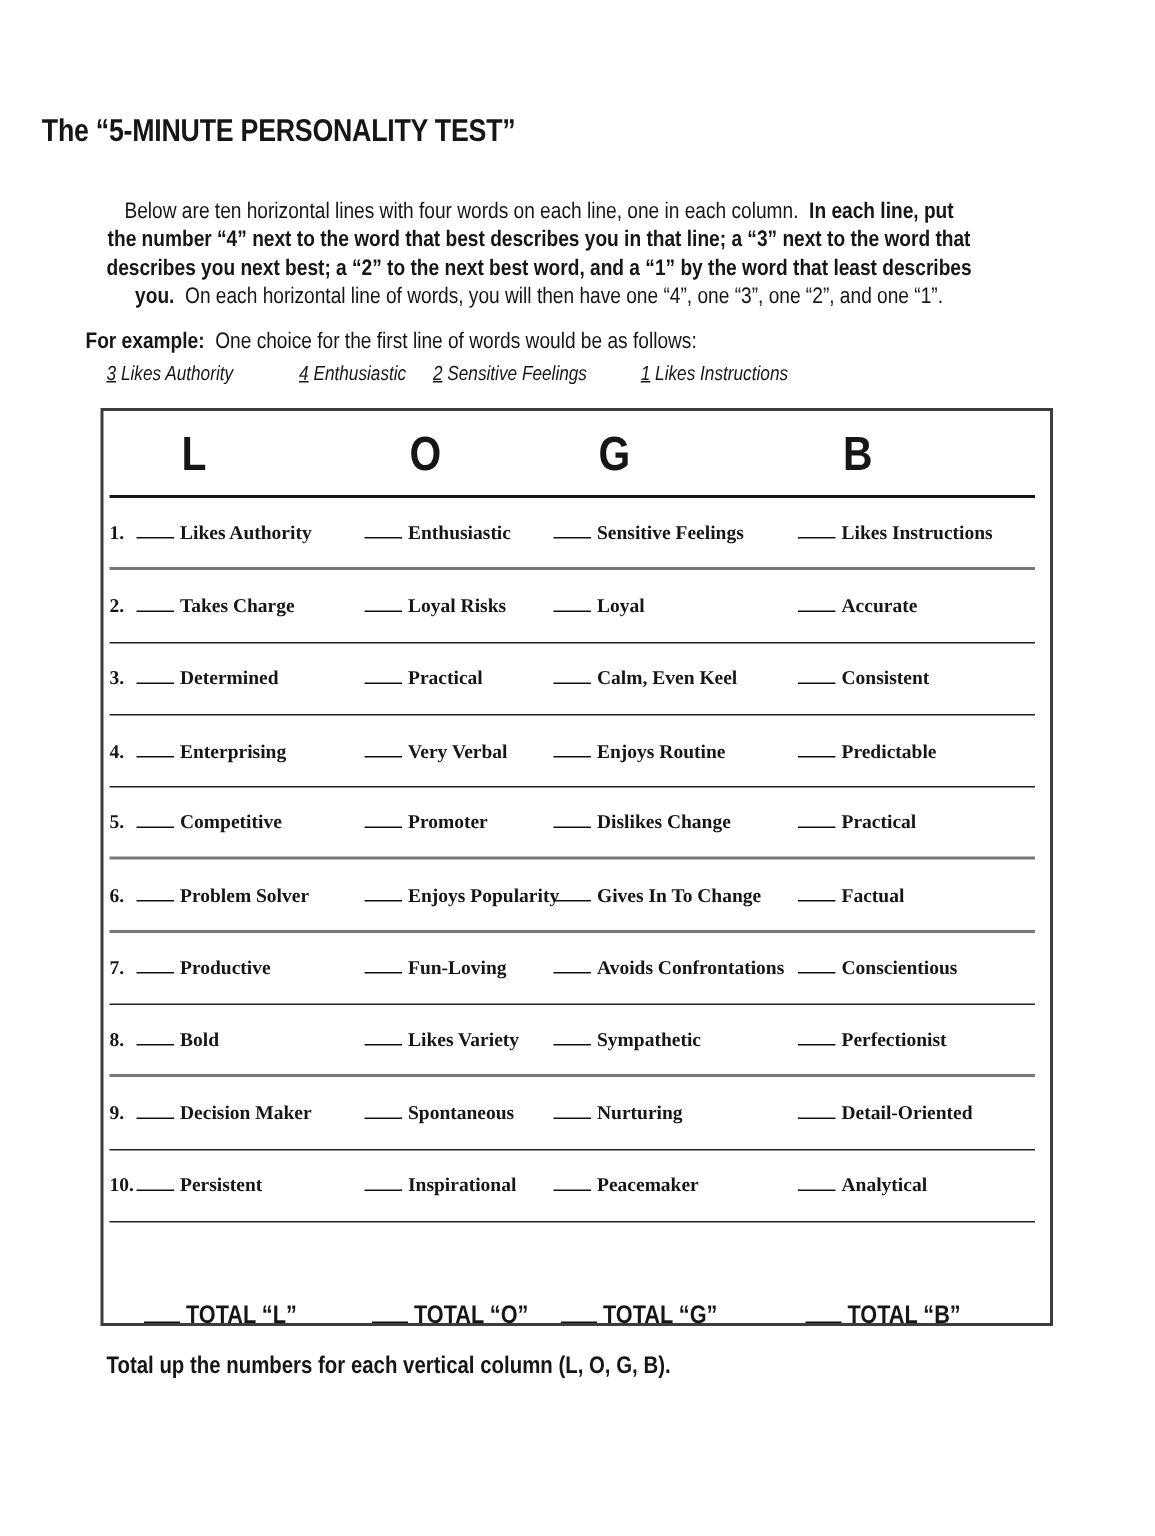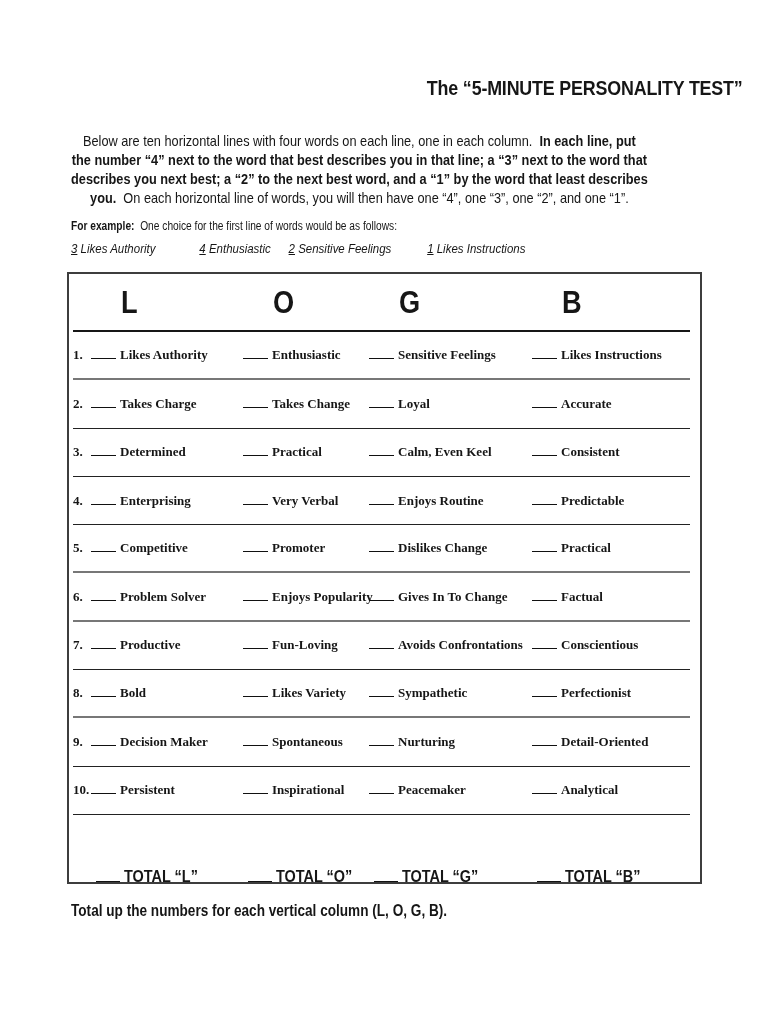--- a/index.html
+++ b/index.html
@@ -1,27 +1,27 @@
 <!DOCTYPE html>
 <html><head>
 <meta charset="utf-8">
 <style>
   html,body{margin:0;padding:0;background:#ffffff;}
   .page{position:relative;width:770px;height:1024px;background:#ffffff;overflow:hidden;
         font-family:"Liberation Sans",sans-serif;color:#161616;}
   .sq{transform:scaleX(0.85);transform-origin:0 50%;display:inline-block;white-space:nowrap;}
   
-  .title-wrap{position:absolute;top:76px;left:0;width:770px;text-align:right;}
+  .title-wrap{position:absolute;top:76px;left:0;width:770px;text-align:left;}
   .title{font-size:21px;font-weight:bold;letter-spacing:-0.2px;transform:scaleX(0.85);
          transform-origin:50% 50%;display:inline-block;white-space:nowrap;}
   
   .intro{position:absolute;left:71px;top:131px;font-size:15px;line-height:19px;text-align:center;}
   .iline{white-space:nowrap;transform:scaleX(0.85);transform-origin:0 50%;}
   
-  .exhead{position:absolute;left:71px;top:219px;font-size:12px;}
+  .exhead{position:absolute;left:57px;top:219px;font-size:15px;}
   .exline{position:absolute;left:71px;top:241px;font-size:13.5px;font-style:italic;
           white-space:nowrap;transform:scaleX(0.85);transform-origin:0 50%;}
   .exitem{display:inline-block;}
   .exitem.w1{width:151px}.exitem.w2{width:105px}.exitem.w3{width:163px}
   .exnum{text-decoration:underline;}
   
   .box{position:absolute;left:67px;top:272px;width:635px;height:612px;
        border:2px solid #3d3d3d;box-sizing:border-box;background:#fff;}
   .pad{padding:0 10px 0 4px;}
   .grid5{display:grid;grid-template-columns:18px 152px 126px 163px 1fr;align-items:center;}
@@ -83,21 +83,21 @@
         <span class="rnum">1.</span>
         <span class="cell"><span class="blank"></span><span>Likes Authority</span></span>
         <span class="cell"><span class="blank"></span><span>Enthusiastic</span></span>
         <span class="cell"><span class="blank"></span><span>Sensitive Feelings</span></span>
         <span class="cell"><span class="blank"></span><span>Likes Instructions</span></span>
       </div>
 
       <div class="trow grid5">
         <span class="rnum">2.</span>
         <span class="cell"><span class="blank"></span><span>Takes Charge</span></span>
-        <span class="cell"><span class="blank"></span><span>Takes Change</span></span>
+        <span class="cell"><span class="blank"></span><span>Loyal Risks</span></span>
         <span class="cell"><span class="blank"></span><span>Loyal</span></span>
         <span class="cell"><span class="blank"></span><span>Accurate</span></span>
       </div>
 
       <div class="trow grid5">
         <span class="rnum">3.</span>
         <span class="cell"><span class="blank"></span><span>Determined</span></span>
         <span class="cell"><span class="blank"></span><span>Practical</span></span>
         <span class="cell"><span class="blank"></span><span>Calm, Even Keel</span></span>
         <span class="cell"><span class="blank"></span><span>Consistent</span></span>

